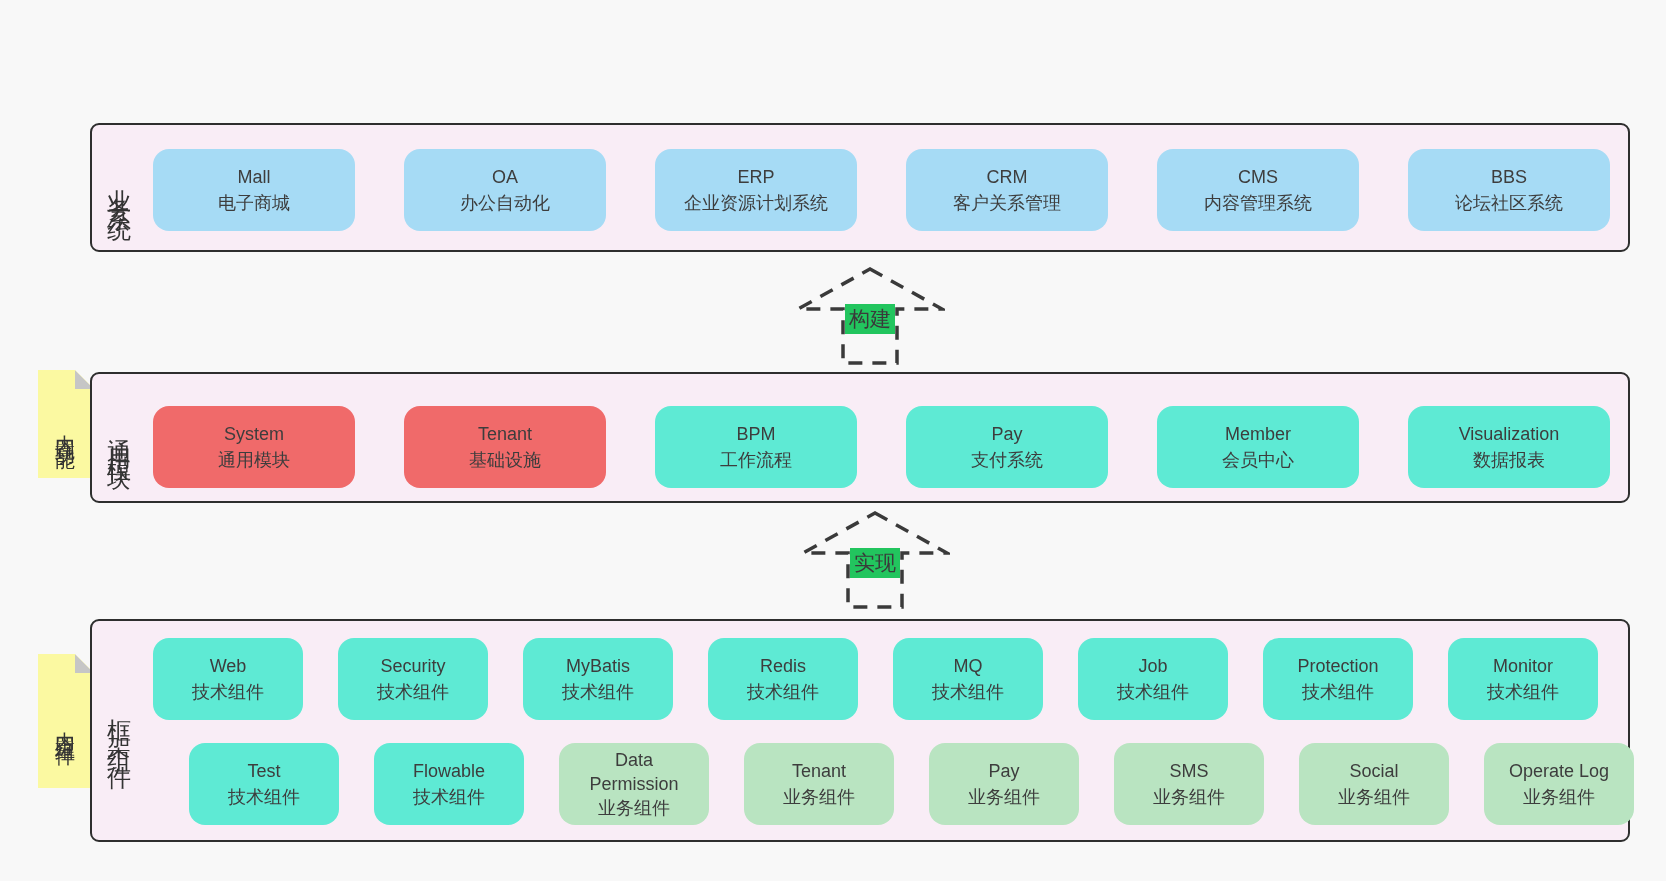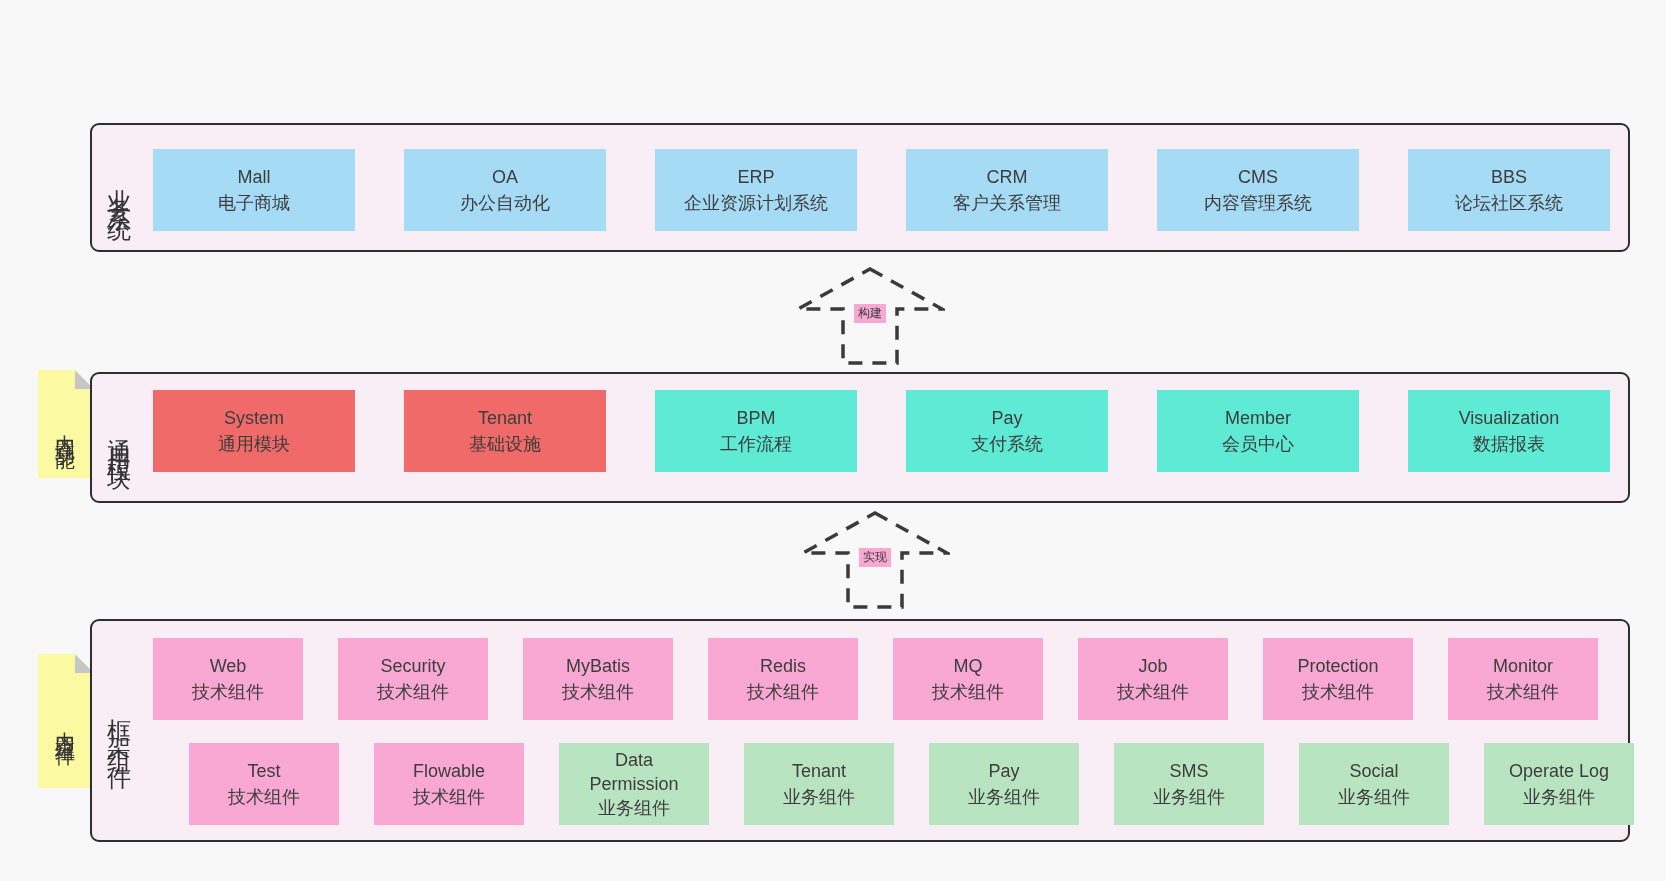--- a/index.html
+++ b/index.html
@@ -30,51 +30,51 @@
     display:flex;align-items:center;justify-content:center;
     writing-mode:vertical-rl;text-orientation:upright;
     font-size:24px;color:#333;letter-spacing:9px;
   }
   .panel.s3 .side-label{letter-spacing:16px;}
   .boxrow{
     position:absolute;left:61px;
     display:flex;gap:49px;
   }
   .panel.s1 .boxrow{top:24px;}
-  .panel.s2 .boxrow{top:16px;}
+  .panel.s2 .boxrow{top:32px;}
   .panel.s3 .boxrow{gap:35px;}
   .panel.s3 .boxrow.r1{top:17px;}
   .panel.s3 .boxrow.r2{top:122px;padding-left:36px;}
   
   .box{
     width:202px;height:82px;
-    border-radius:0;
+    border-radius:16px;
     display:flex;flex-direction:column;
     align-items:center;justify-content:center;
     text-align:center;
     font-size:18px;line-height:26px;color:#3d3d3d;
   }
   .panel.s3 .box{width:150px;}
   .box.blue{background:#a6dbf5;}
   .box.red{background:#f06a6a;}
   .box.pink{background:#5eead4;}
-  .box.green{background:#f9a8d4;}
+  .box.green{background:#5eead4;}
   .box.lightgreen{background:#b9e4c1;}
   .box .t,.box .s{display:block;}
   .box.wrap{line-height:24px;}
   .box.wrap .t{max-width:108px;}
   
   .arrow{
     position:absolute;width:150px;height:100px;
   }
   .arrow svg{position:absolute;left:0;top:0;}
   .arrow-label{
     position:absolute;left:50%;top:38px;transform:translateX(-50%);
-    background:#f9a8d4;padding:1px 4px;
-    font-size:12px;color:#3a3a3a;white-space:nowrap;
+    background:#22c55e;padding:1px 4px;
+    font-size:21px;color:#3a3a3a;white-space:nowrap;
   }
   .arrow.a1{left:795px;top:266px;}
   .arrow.a2{left:800px;top:510px;}
   
   .note{
     position:absolute;left:38px;width:56px;
     background:#fbf9a1;
     clip-path:polygon(0 0,calc(100% - 19px) 0,100% 19px,100% 100%,0 100%);
     display:flex;align-items:center;justify-content:center;
     z-index:0;

